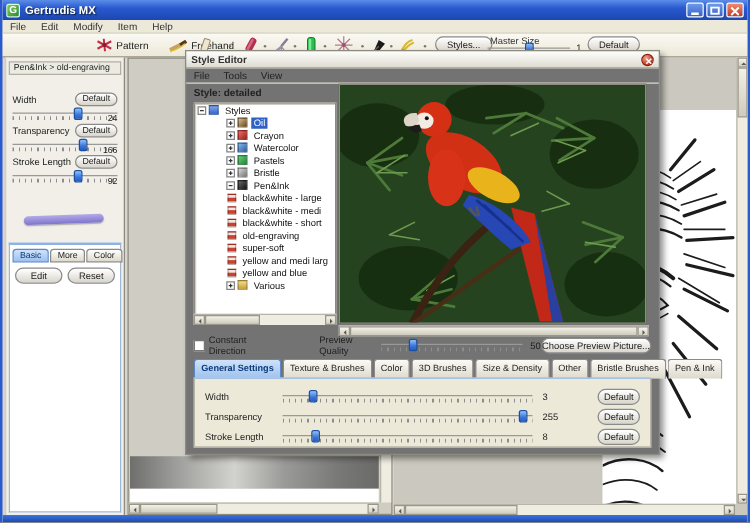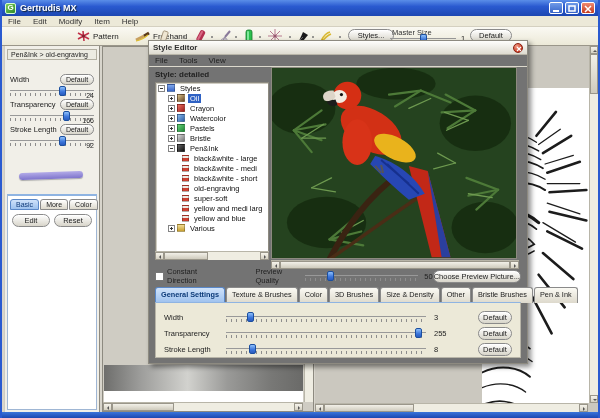--- a/index.html
+++ b/index.html
@@ -92,21 +92,21 @@
   .dlg-close{width:10px;height:10px;border-radius:50%;border:1px solid #8a2010;flex:none;
     background:radial-gradient(circle at 35% 30%,#f4a08c,#c93a22 70%);position:relative;}
   .dlg-menu{height:12px;display:flex;align-items:center;gap:11px;padding:0 6px;font-size:8px;color:#222;
     border-bottom:1px solid #dcd9cd;}
   .dlg-header{position:absolute;left:6px;top:29px;font-size:8px;font-weight:bold;color:#222;}
   .treebox{position:absolute;left:6px;top:41px;width:114px;height:178px;background:#fff;
     border:1px solid #8d8a80;box-shadow:inset 1px 1px 0 #cfccc2;overflow:hidden;}
   .trow{display:flex;align-items:center;height:10px;font-size:7.5px;color:#111;white-space:nowrap;}
   .trow .lbl{padding:0 2px;}
   .trow.sel .lbl{background:#2f62c4;color:#fff;}
-  .lvl0{padding-left:2px;} .lvl1{padding-left:12px;} .lvl2{padding-left:26px;}
+  .lvl0{padding-left:2px;} .lvl1{padding-left:25px;} .lvl2{padding-left:26px;}
   .exp{position:relative;width:7px;height:7px;border:1px solid #848484;background:#fff;margin-right:2px;flex:none;}
   .exp::before{content:"";position:absolute;left:1px;right:1px;top:2px;height:1px;background:#333;}
   .exp.plus::after{content:"";position:absolute;top:1px;bottom:1px;left:2px;width:1px;background:#333;}
   .ti{width:8px;height:8px;margin-right:3px;flex:none;border:1px solid rgba(0,0,0,.25);}
   .ic-styles{background:linear-gradient(#7fa8ec,#3a66c8);}
   .ic-oil{background:linear-gradient(135deg,#d8c088,#6b4a2a);}
   .ic-crayon{background:linear-gradient(135deg,#e87060,#a02020);}
   .ic-water{background:linear-gradient(135deg,#86b6e8,#3060a8);}
   .ic-pastel{background:linear-gradient(135deg,#66d078,#208838);}
   .ic-bristle{background:linear-gradient(135deg,#d8d8d8,#787878);}

